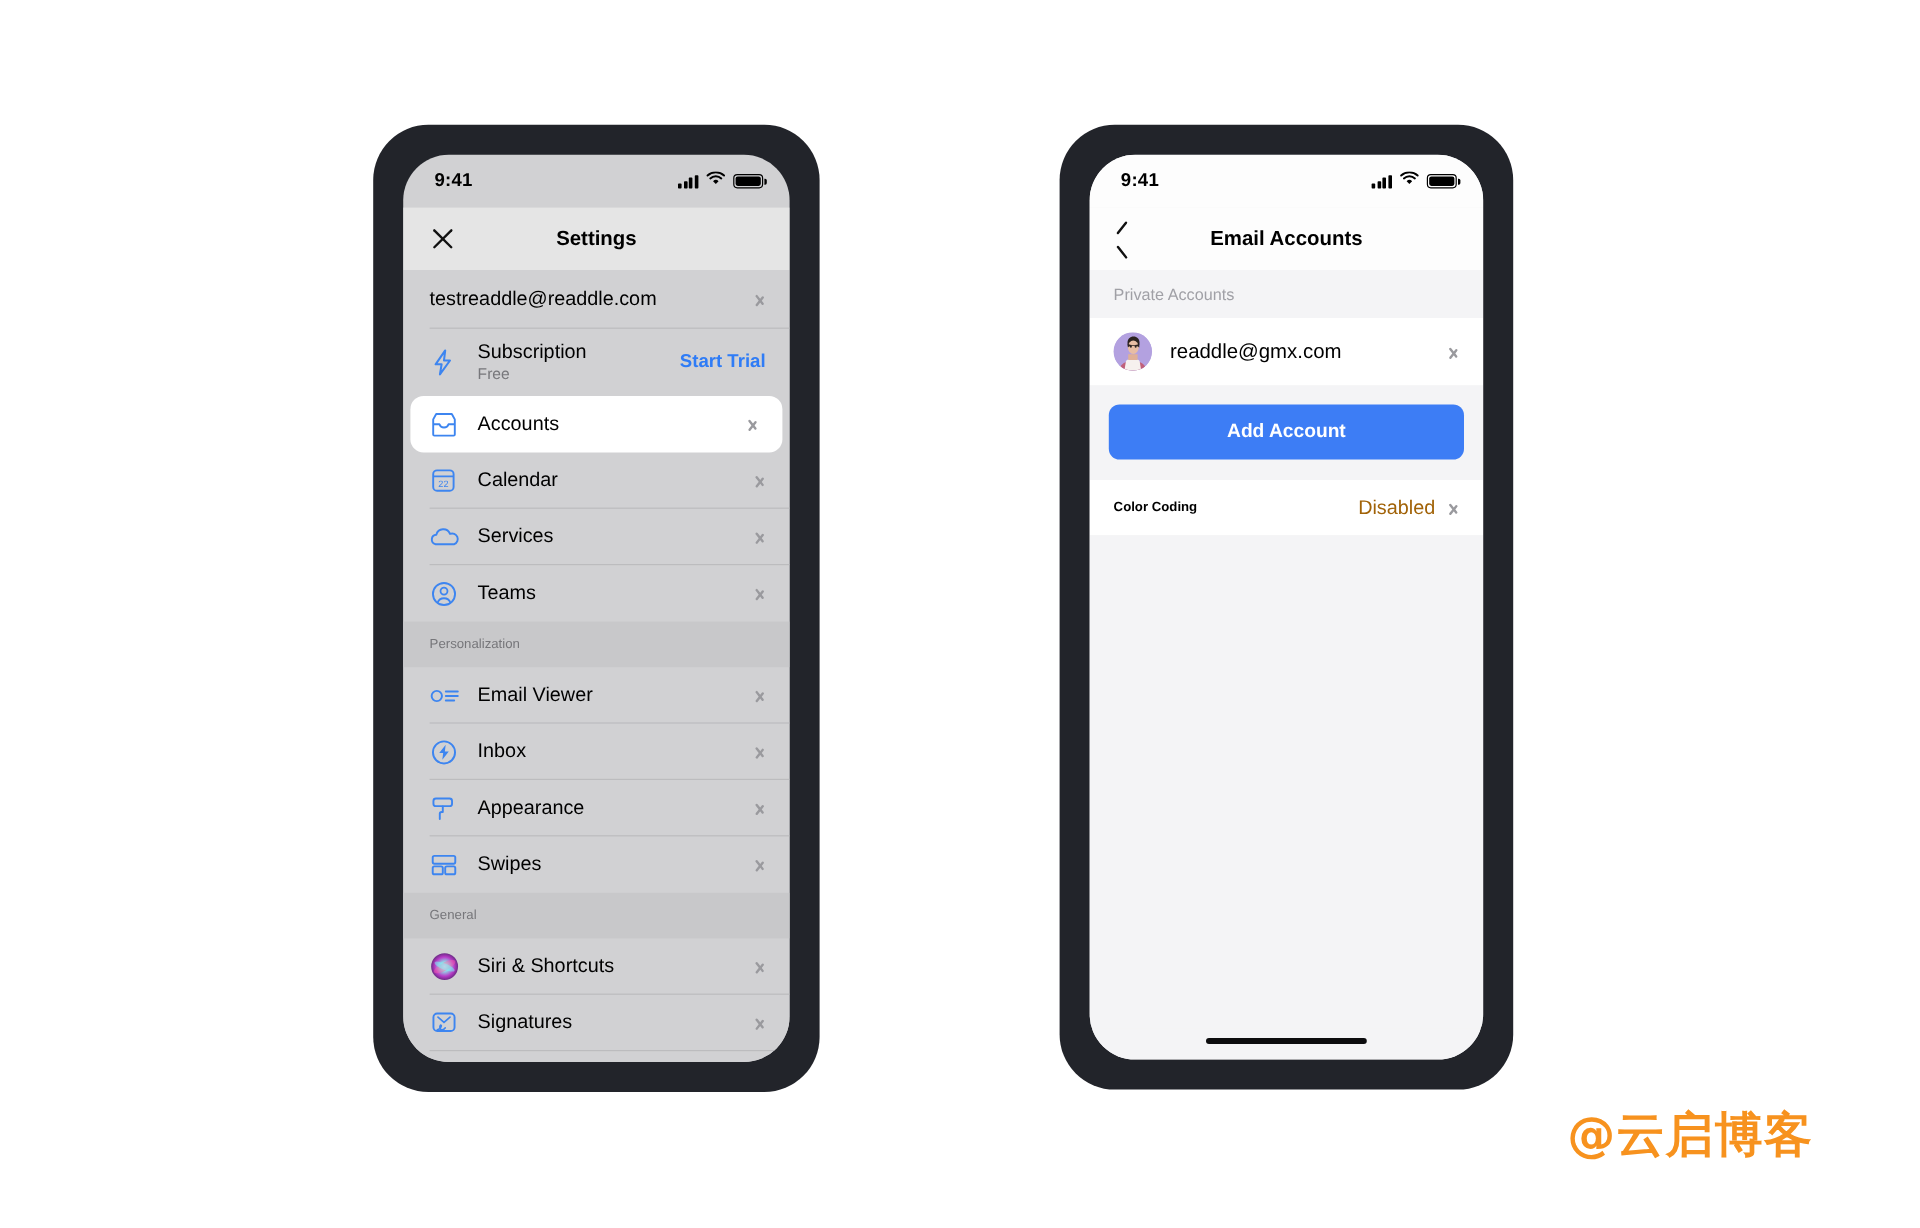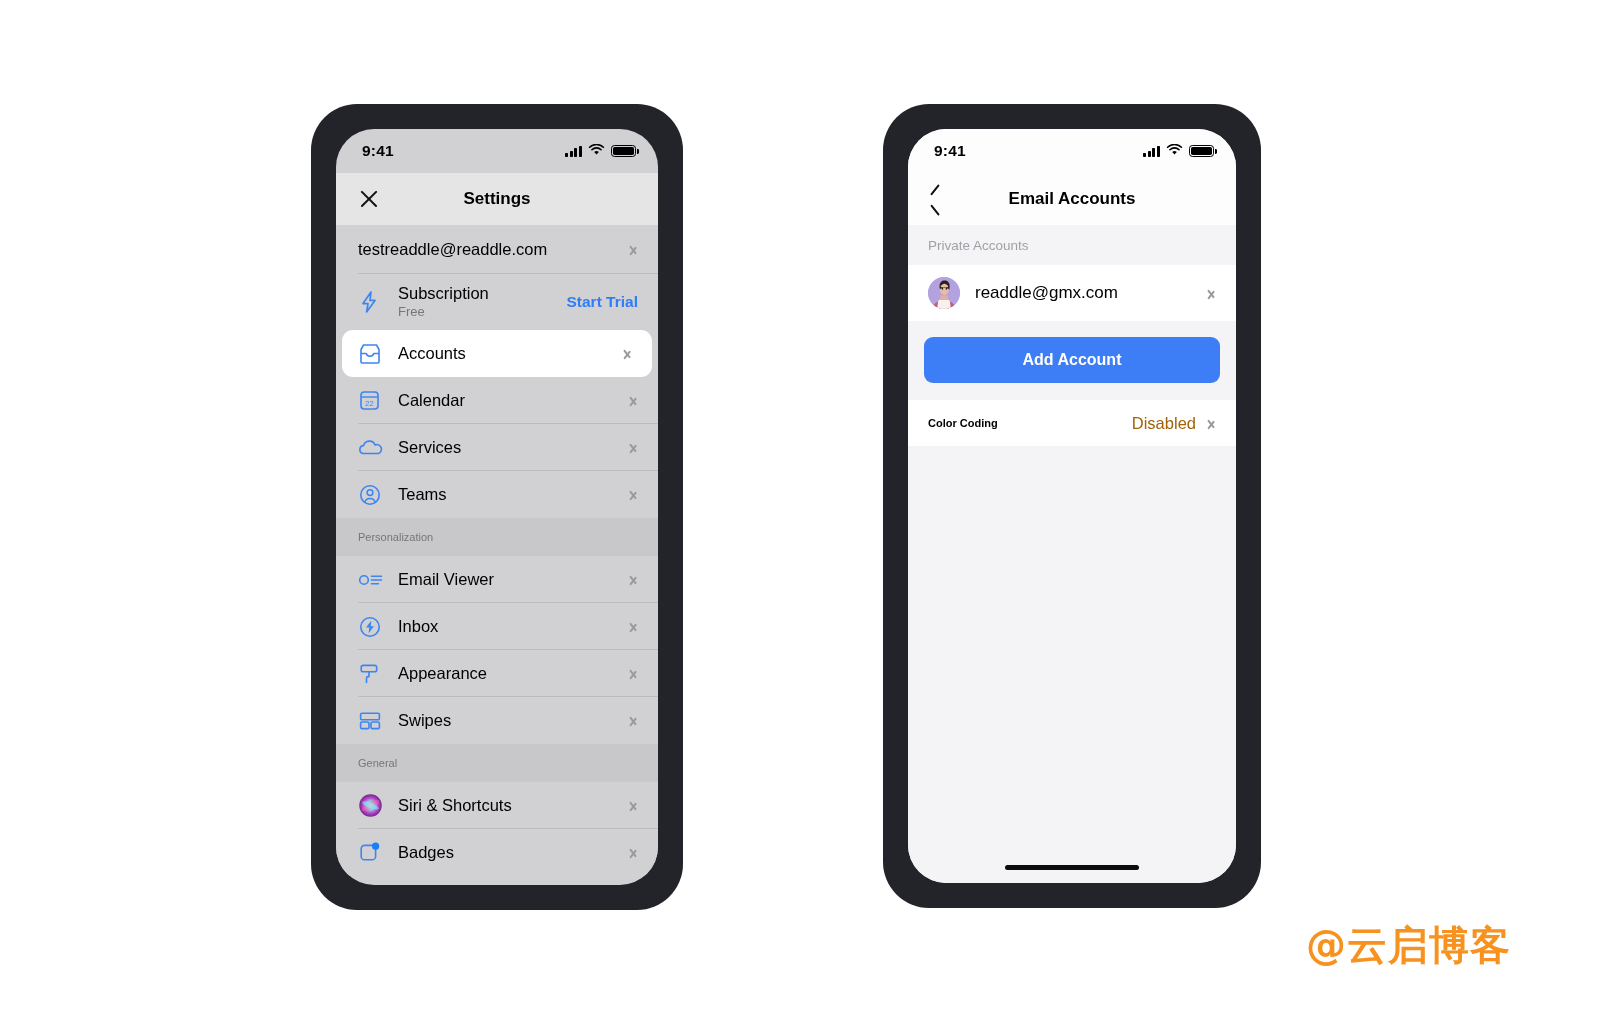--- a/index.html
+++ b/index.html
@@ -336,20 +336,32 @@
               <circle cx="12.5" cy="12.5" r="11.2" fill="url(#sg)"></circle>
               <ellipse cx="12.5" cy="12.5" rx="10" ry="3.4" fill="#ff5aa8" opacity=".45" transform="rotate(-28 12.5 12.5)"></ellipse>
               <ellipse cx="12.5" cy="12.5" rx="9" ry="2.6" fill="#7ef0f6" opacity=".55" transform="rotate(22 12.5 12.5)"></ellipse>
             </svg>
           </span>
           <span class="row-label">Siri &amp; Shortcuts</span>
           <span class="chev"></span>
           <span class="divider"></span>
         </div>
 
+        <div class="row">
+          <span class="row-icon">
+            <svg width="24" height="22" viewBox="0 0 24 22">
+                <rect x="3.2" y="2.6" width="17.6" height="14.6" rx="3.2" fill="none" stroke="#3d85f0" stroke-width="1.6"></rect>
+                <path d="M7 5.6 12 10l5-4.4" fill="none" stroke="#3d85f0" stroke-width="1.4" stroke-linecap="round"></path>
+                <path d="M6.4 16.2c1.6-.3 3-1.6 3.4-3.1.2-.8-.6-1.2-1-.5-.6 1.1-.3 3.1 1.1 3.5 1.2.3 2.5-.6 3.2-1.6" fill="none" stroke="#3d85f0" stroke-width="1.3" stroke-linecap="round"></path>
+              </svg>
+          </span>
+          <span class="row-label">Signatures</span>
+          <span class="chev"></span>
+          <span class="divider"></span>
+        </div>
 
         <div class="row">
           <span class="row-icon">
             <svg width="23" height="23" viewBox="0 0 23 23">
                 <rect x="3.2" y="4.4" width="14.4" height="14.4" rx="3.4" fill="none" stroke="#3d85f0" stroke-width="1.6"></rect>
                 <circle cx="17.6" cy="5.2" r="3.6" fill="#1b7ef7"></circle>
               </svg>
           </span>
           <span class="row-label">Badges</span>
           <span class="chev"></span>

